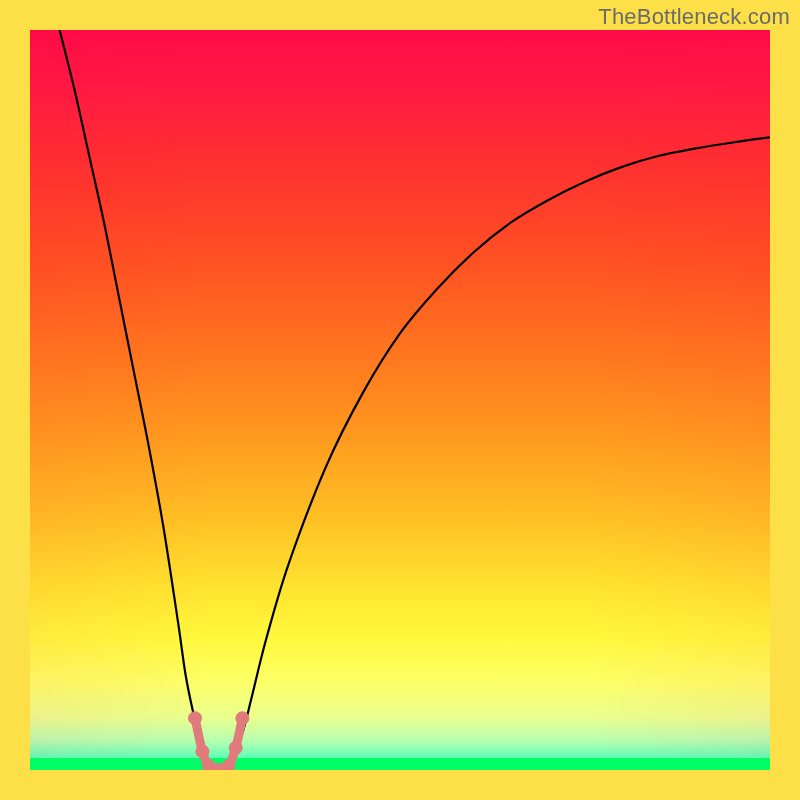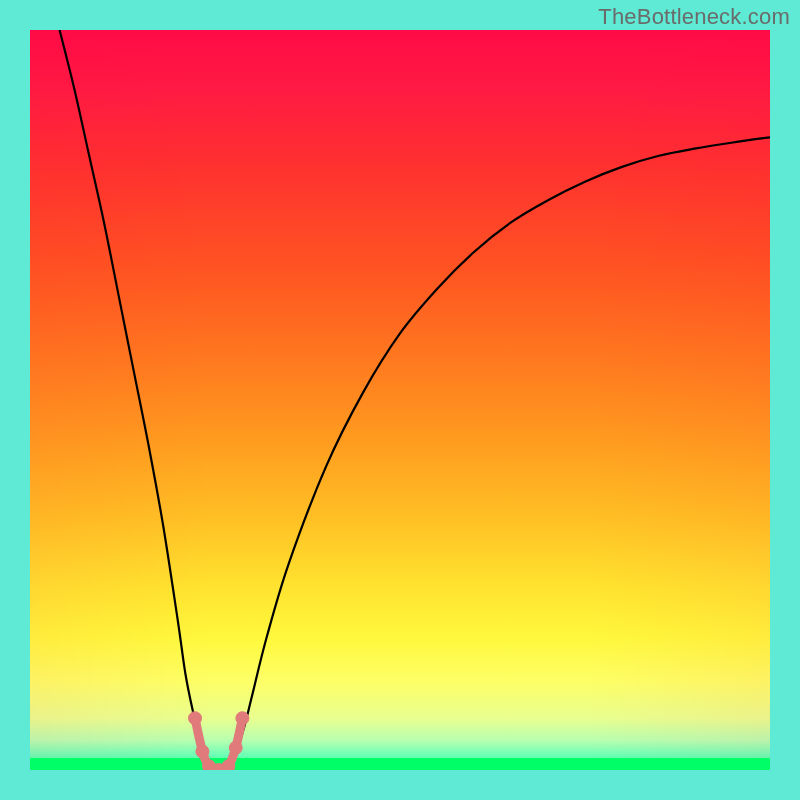--- a/index.html
+++ b/index.html
@@ -8,21 +8,21 @@
     width: 800px;
     height: 800px;
     background: #000;
     overflow: hidden;
     font-family: Arial, Helvetica, sans-serif;
   }
   .outer {
     position: relative;
     width: 800px;
     height: 800px;
-    background: #5eead4;
+    background: #fde047;
   }
   .watermark {
     position: absolute;
     top: 4px;
     right: 10px;
     color: #6b6b6b;
     font-size: 22px;
     font-weight: 400;
     letter-spacing: 0.2px;
     z-index: 50;

